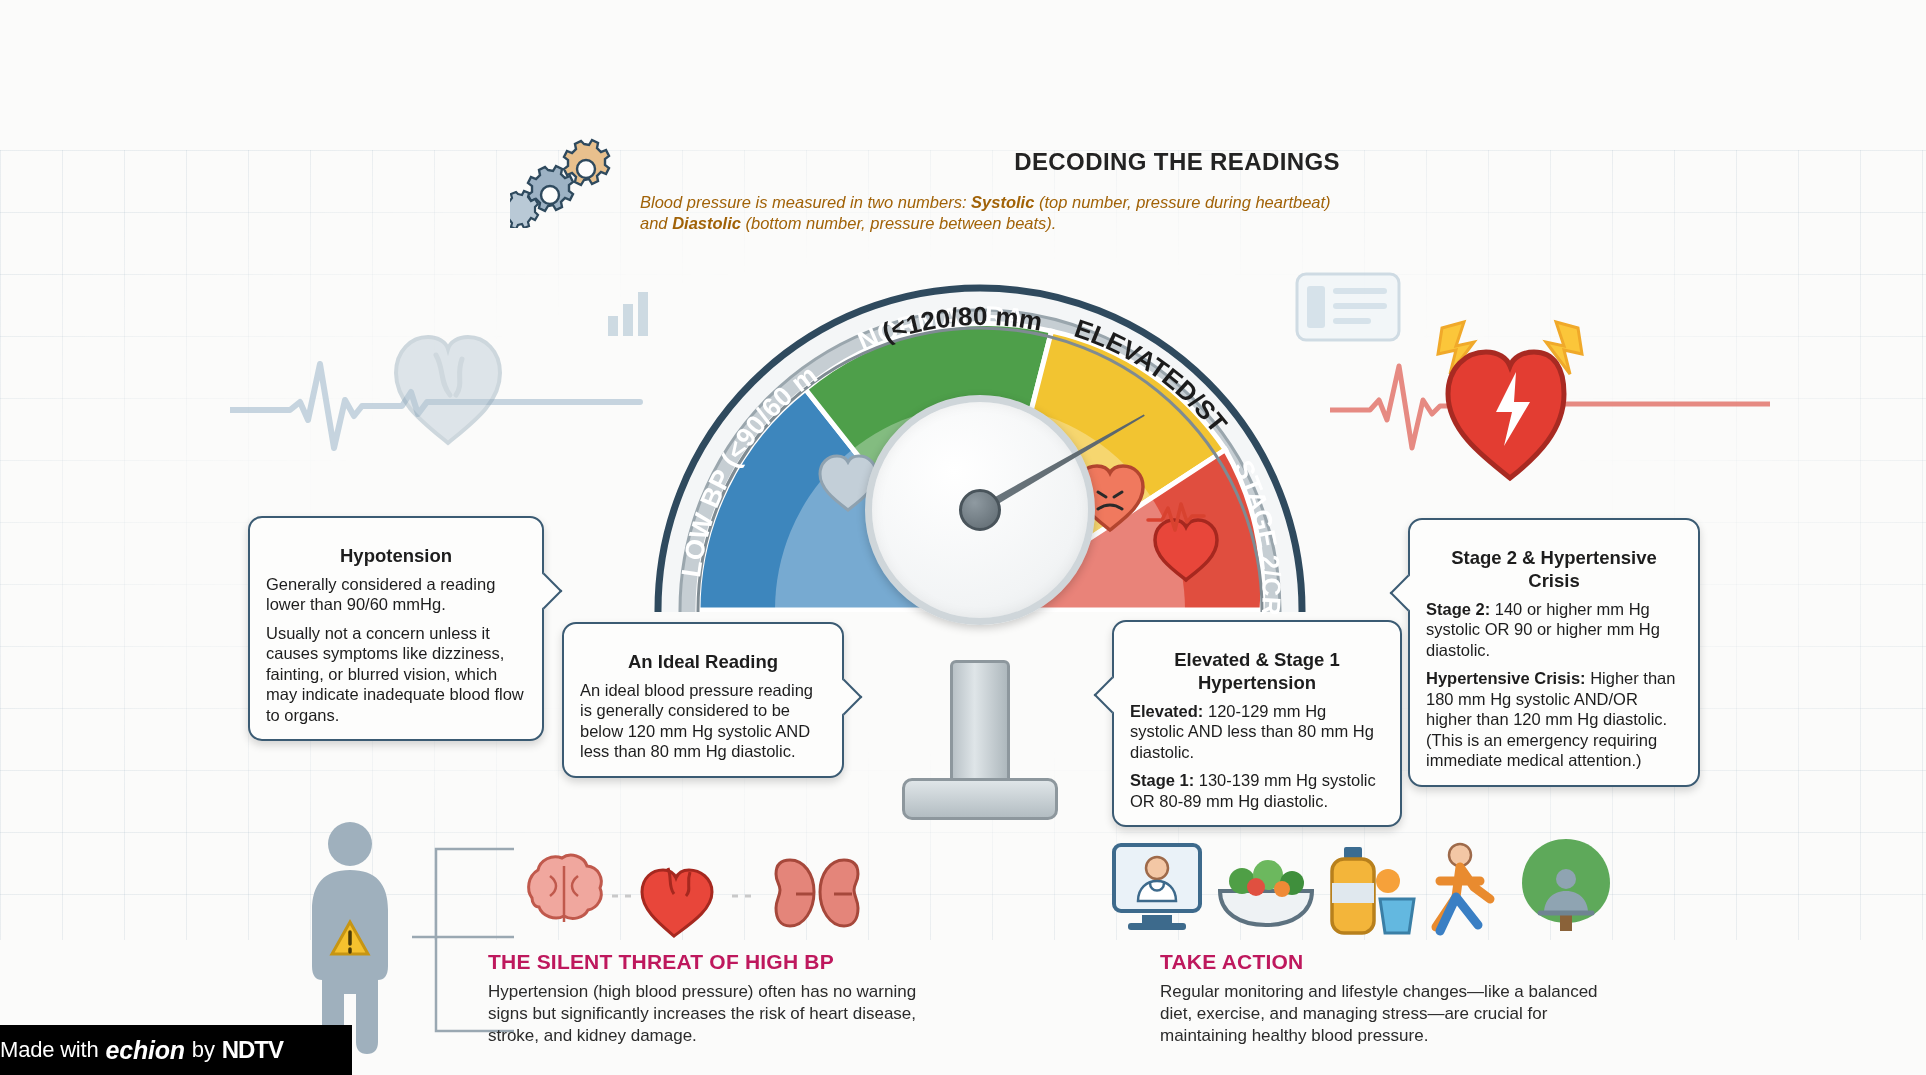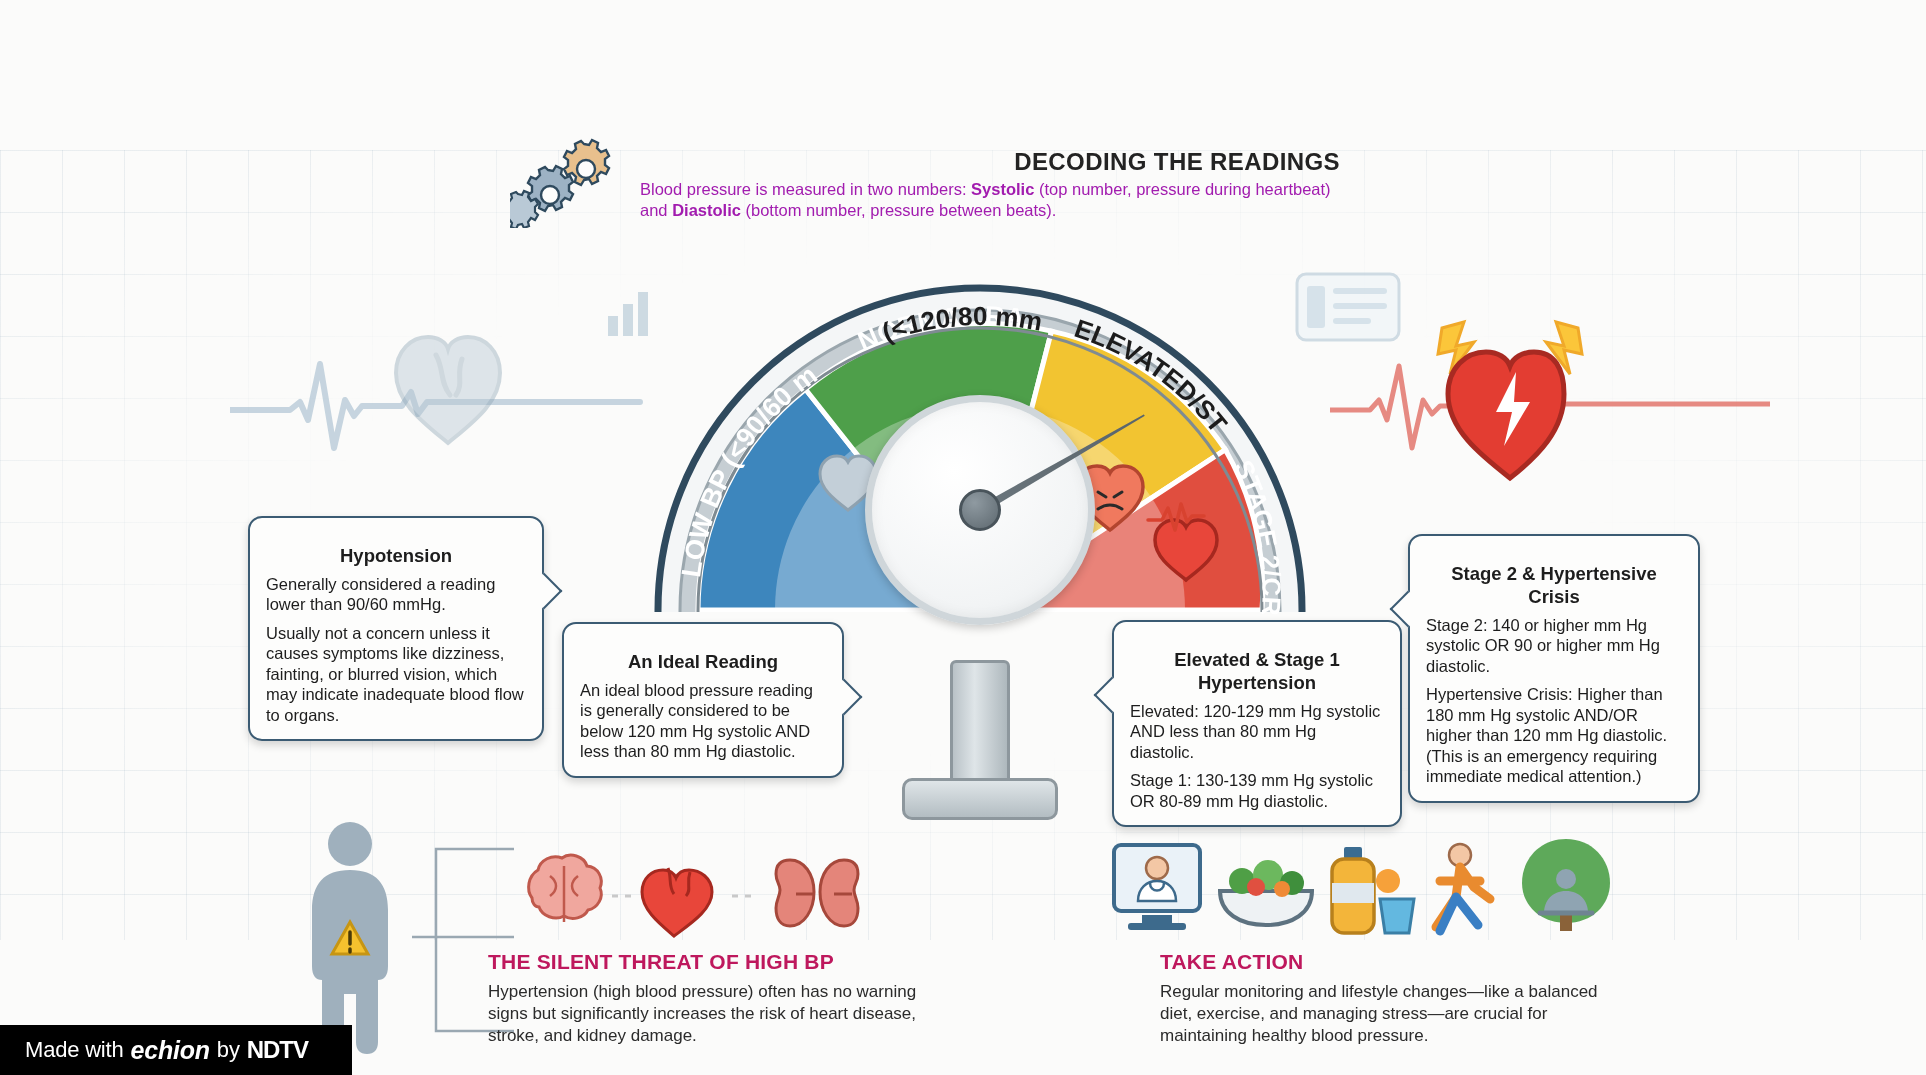--- a/index.html
+++ b/index.html
@@ -26,21 +26,21 @@
   .title{
     position:absolute; left:0; top:24px; width:1926px; text-align:center;
     color:#29475f; font-weight:bold; font-size:45px; line-height:1.22;
     letter-spacing:-.3px; text-shadow:0 2px 3px rgba(0,0,0,.10);
   }
   .title .l2{ display:block; }
 
   
   .decoding{ position:absolute; left:640px; top:148px; width:700px; }
   .decoding h2{ font-size:24px; font-weight:bold; color:#232323; text-align:right; letter-spacing:.4px;}
-  .decoding p{ font-size:16.5px; color:#a21caf; line-height:1.3; margin-top:3px; }
+  .decoding p{ font-size:16.5px; color:#a16207; line-height:1.3; margin-top:16px;font-style:italic; }
   .decoding b{ font-weight:bold; }
   .gears{ position:absolute; left:-130px; top:-10px; width:120px; height:90px; }
 
   
   .gauge-wrap{ position:absolute; left:600px; top:230px; width:760px; height:560px; }
   .gauge-sv{ position:absolute; left:0; top:0; }
 
   
   .dial-face{
     position:absolute; left:calc(50% - 115px); top:calc(50% - 115px);
@@ -79,31 +79,31 @@
   
   .callout{
     position:absolute; background:#fdfdfc; border:2.5px solid #3b5b73;
     border-radius:14px; padding:27px 16px 14px;
     box-shadow:0 4px 9px rgba(0,0,0,.16);
     color:#1d1d1d; font-size:16.5px; line-height:1.24;
   }
   .callout h3{ font-size:18.5px; font-weight:bold; text-align:center; margin-bottom:6px; }
   .callout p{ margin-bottom:8px; }
   .callout p:last-child{ margin-bottom:0; }
-  .callout b{ font-weight:normal; }
+  .callout b{ font-weight:bold; }
   .tail{ position:absolute; width:26px; height:26px; background:#fdfdfc;
          border-right:2.5px solid #3b5b73; border-top:2.5px solid #3b5b73; }
 
   #c-hypo{ left:248px; top:516px; width:296px; }
   #c-hypo .tail{ right:-15px; top:60px; transform:rotate(45deg); }
   #c-ideal{ left:562px; top:622px; width:282px; }
   #c-ideal .tail{ right:-15px; top:60px; transform:rotate(45deg); }
   #c-elev{ left:1112px; top:620px; width:290px; }
   #c-elev .tail{ left:-15px; top:60px; transform:rotate(-135deg); }
-  #c-stage2{ left:1408px; top:534px; width:292px; }
+  #c-stage2{ left:1408px; top:518px; width:292px; }
   #c-stage2 .tail{ left:-15px; top:60px; transform:rotate(-135deg); }
 
   
   .bottom{ position:absolute; font-size:17px; line-height:1.3; color:#2b2b2b; }
   .bottom h3{ font-size:21px; font-weight:bold; color:#be185d; margin-bottom:6px; letter-spacing:.2px;}
   #b-left{ left:488px; top:948px; width:430px; }
   #b-right{ left:1160px; top:948px; width:460px; }
 
   
   .ico{ position:absolute; }
@@ -115,21 +115,21 @@
   #alarm{ left:1420px; top:310px; width:180px; height:180px; }
   #body-fig{ left:290px; top:818px; width:120px; height:240px; }
   #organs-row{ left:520px; top:840px; width:340px; height:110px; }
   #action-row{ left:1110px; top:835px; width:510px; height:120px; }
   #organ-links{ left:410px; top:825px; width:110px; height:230px; }
 
   
   .watermark{
     position:absolute; left:0; bottom:0; width:352px; height:50px;
     background:#000; color:#fff; display:flex; align-items:center;
-    padding-left:25px; gap:7px; font-size:22px; letter-spacing:-.2px;
+    padding-left:0; gap:7px; font-size:22px; letter-spacing:-.2px;
   }
   .watermark .brand{ font-weight:bold; font-style:italic; font-size:25px; }
   .watermark .ndtv{ font-weight:bold; font-size:24px; letter-spacing:-1px; }
 </style>
 </head>
 <body>
 
 <div id="stage">
 
   <div class="grid-bg"></div>

